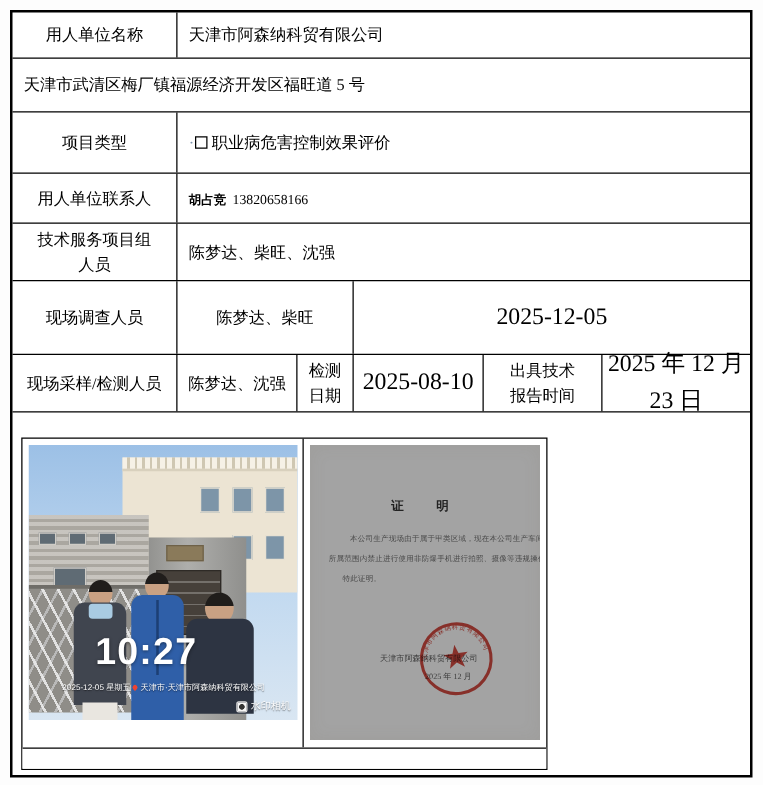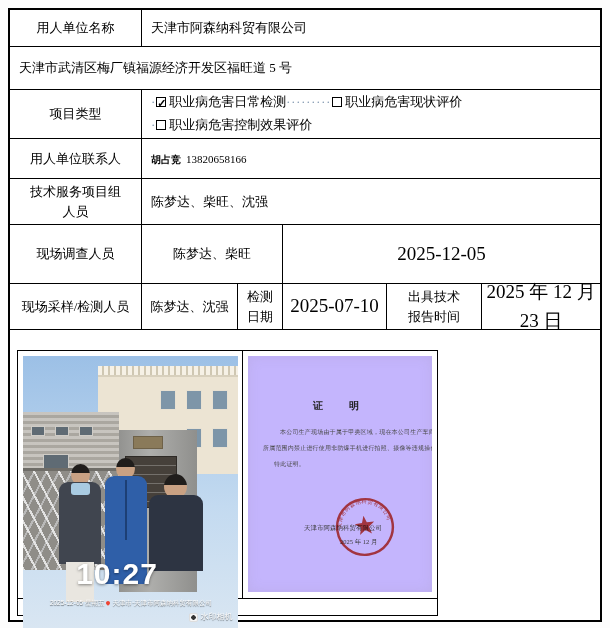--- a/index.html
+++ b/index.html
@@ -33,21 +33,21 @@
 
   
   .media-cell { position:relative; padding:0; align-items:stretch; }
   .media-frame { position:absolute; left:7px; top:20px; width:421px; height:266px; border:1px solid #000; background:#fff; display:flex; flex-direction:column; }
   .media-photos { height:247px; display:flex; }
   .media-left-cell { width:225px; border-right:1px solid #000; display:flex; justify-content:center; }
   .media-right-cell { flex:1; display:flex; justify-content:center; }
   .media-strip { flex:1; border-top:1px solid #000; background:#fff; }
 
   
-  .photo-site { position:relative; width:215px; height:272px; margin-top:5px; overflow:hidden; background:linear-gradient(180deg,#9cc0e6 0%,#c3daf0 55%,#d9e6f2 100%); }
+  .photo-site { position:relative; width:215px; height:220px; margin-top:5px; overflow:hidden; background:linear-gradient(180deg,#9cc0e6 0%,#c3daf0 55%,#d9e6f2 100%); }
   .bldg-beige { position:absolute; left:75px; top:10px; width:140px; height:108px; background:#ece4d3; }
   .bldg-beige::before { content:""; position:absolute; left:0; top:0; right:0; height:9px;
      background:repeating-linear-gradient(90deg,#f6f1e6 0 4px,#cfc7b2 4px 6px); border-bottom:2px solid #d8d0bd; }
   .win { position:absolute; background:#7d95a8; border:1px solid #e8e1d2; }
   .bldg-factory { position:absolute; left:0; top:56px; width:96px; height:76px; background:#b5b1aa;
      background-image:repeating-linear-gradient(180deg,rgba(255,255,255,.25) 0 3px,rgba(0,0,0,.06) 3px 6px); }
   .fwin { position:absolute; background:#5f6b74; border:1px solid #cfccc6; }
   .gate { position:absolute; left:0; top:112px; width:122px; height:102px; background:#8f8d88;
      background-image:
        repeating-linear-gradient(62deg,rgba(235,235,235,.9) 0 2px,transparent 2px 11px),
@@ -74,21 +74,21 @@
      font-size:30px; font-family:"Liberation Sans","DejaVu Sans",sans-serif; font-weight:bold;
      text-shadow:0 1px 3px rgba(0,0,0,.45); letter-spacing:1px; }
   .caption { position:absolute; left:4px; right:2px; bottom:20px; color:#fff; font-size:6.5px;
      font-family:"Liberation Sans",sans-serif; text-shadow:0 1px 1px rgba(0,0,0,.6); white-space:nowrap; text-align:center; }
   .pin { display:inline-block; width:4px; height:4px; border-radius:50% 50% 50% 0; background:#e43; transform:rotate(-45deg); margin:0 2px; }
   .watermark { position:absolute; right:5px; bottom:5px; color:#fff; font-size:8px;
      font-family:"Liberation Sans",sans-serif; text-shadow:0 1px 1px rgba(0,0,0,.55); display:flex; align-items:center; gap:3px; }
   .wm-icon { width:9px; height:9px; border-radius:2px; background:radial-gradient(circle at 50% 50%, #333 0 2px, #f5f5f5 2.5px); border:1px solid #ddd; }
 
   
-  .photo-cert { position:relative; width:184px; height:236px; margin-top:5px; background:#c4b5fd;
+  .photo-cert { position:relative; width:184px; height:236px; margin-top:5px; background:#a3a3a3;
      box-shadow:inset 0 0 14px rgba(120,110,90,.10); overflow:hidden;
      font-family:"Liberation Serif",serif; }
   .cert-title { position:absolute; left:0; right:0; top:42px; text-align:center; font-size:10px; letter-spacing:8px; color:#222; font-weight:bold; }
   .cert-line { position:absolute; font-size:6px; color:#4a4a4a; white-space:nowrap; letter-spacing:.2px; }
   .cl1 { left:32px; top:72px; }
   .cl2 { left:15px; top:88px; }
   .cl3 { left:26px; top:104px; }
   .cert-company { position:absolute; left:56px; top:167px; font-size:6.5px; color:#3a3a3a; }
   .cert-date { position:absolute; left:92px; top:181px; font-size:6.5px; color:#3a3a3a; }
   .stamp { position:absolute; left:84px; top:138px; width:66px; height:66px; opacity:.92; transform:rotate(-8deg); mix-blend-mode:multiply; }
@@ -104,23 +104,20 @@
   </div>
 
   <div class="row r2">
     <div class="cell value-left flex1">天津市武清区梅厂镇福源经济开发区福旺道 5 号</div>
   </div>
 
   <div class="row r3">
     <div class="cell label-cell">项目类型</div>
     <div class="cell value-left flex1">
       <div class="opt-line">
-        <span class="pre-dot">·</span><span class="cb checked"></span><span>职业病危害日常检测</span><span class="leader">·········</span><span class="cb"></span><span>职业病危害现状评价</span>
-      </div>
-      <div class="opt-line">
         <span class="pre-dot">·</span><span class="cb"></span><span>职业病危害控制效果评价</span>
       </div>
     </div>
   </div>
 
   <div class="row r4">
     <div class="cell label-cell">用人单位联系人</div>
     <div class="cell value-left flex1">
       <div><span class="contact-name">胡占竞</span><span class="contact-phone">13820658166</span></div>
     </div>
@@ -140,21 +137,21 @@
     <div class="cell flex1 date-val">2025-12-05</div>
   </div>
 
   <div class="row r7">
     <div class="cell label-cell">现场采样/检测人员</div>
     <div class="cell w96">陈梦达、沈强</div>
     <div class="cell w45">
       <span>检测</span>
       <span>日期</span>
     </div>
-    <div class="cell w104 date-val">2025-07-10</div>
+    <div class="cell w104 date-val">2025-08-10</div>
     <div class="cell w95">
       <span>出具技术</span>
       <span>报告时间</span>
     </div>
     <div class="cell flex1 date-val">2025 年 12 月 23 日</div>
   </div>
 
   <div class="row r8">
     <div class="cell flex1 media-cell">
       <div class="media-frame">

